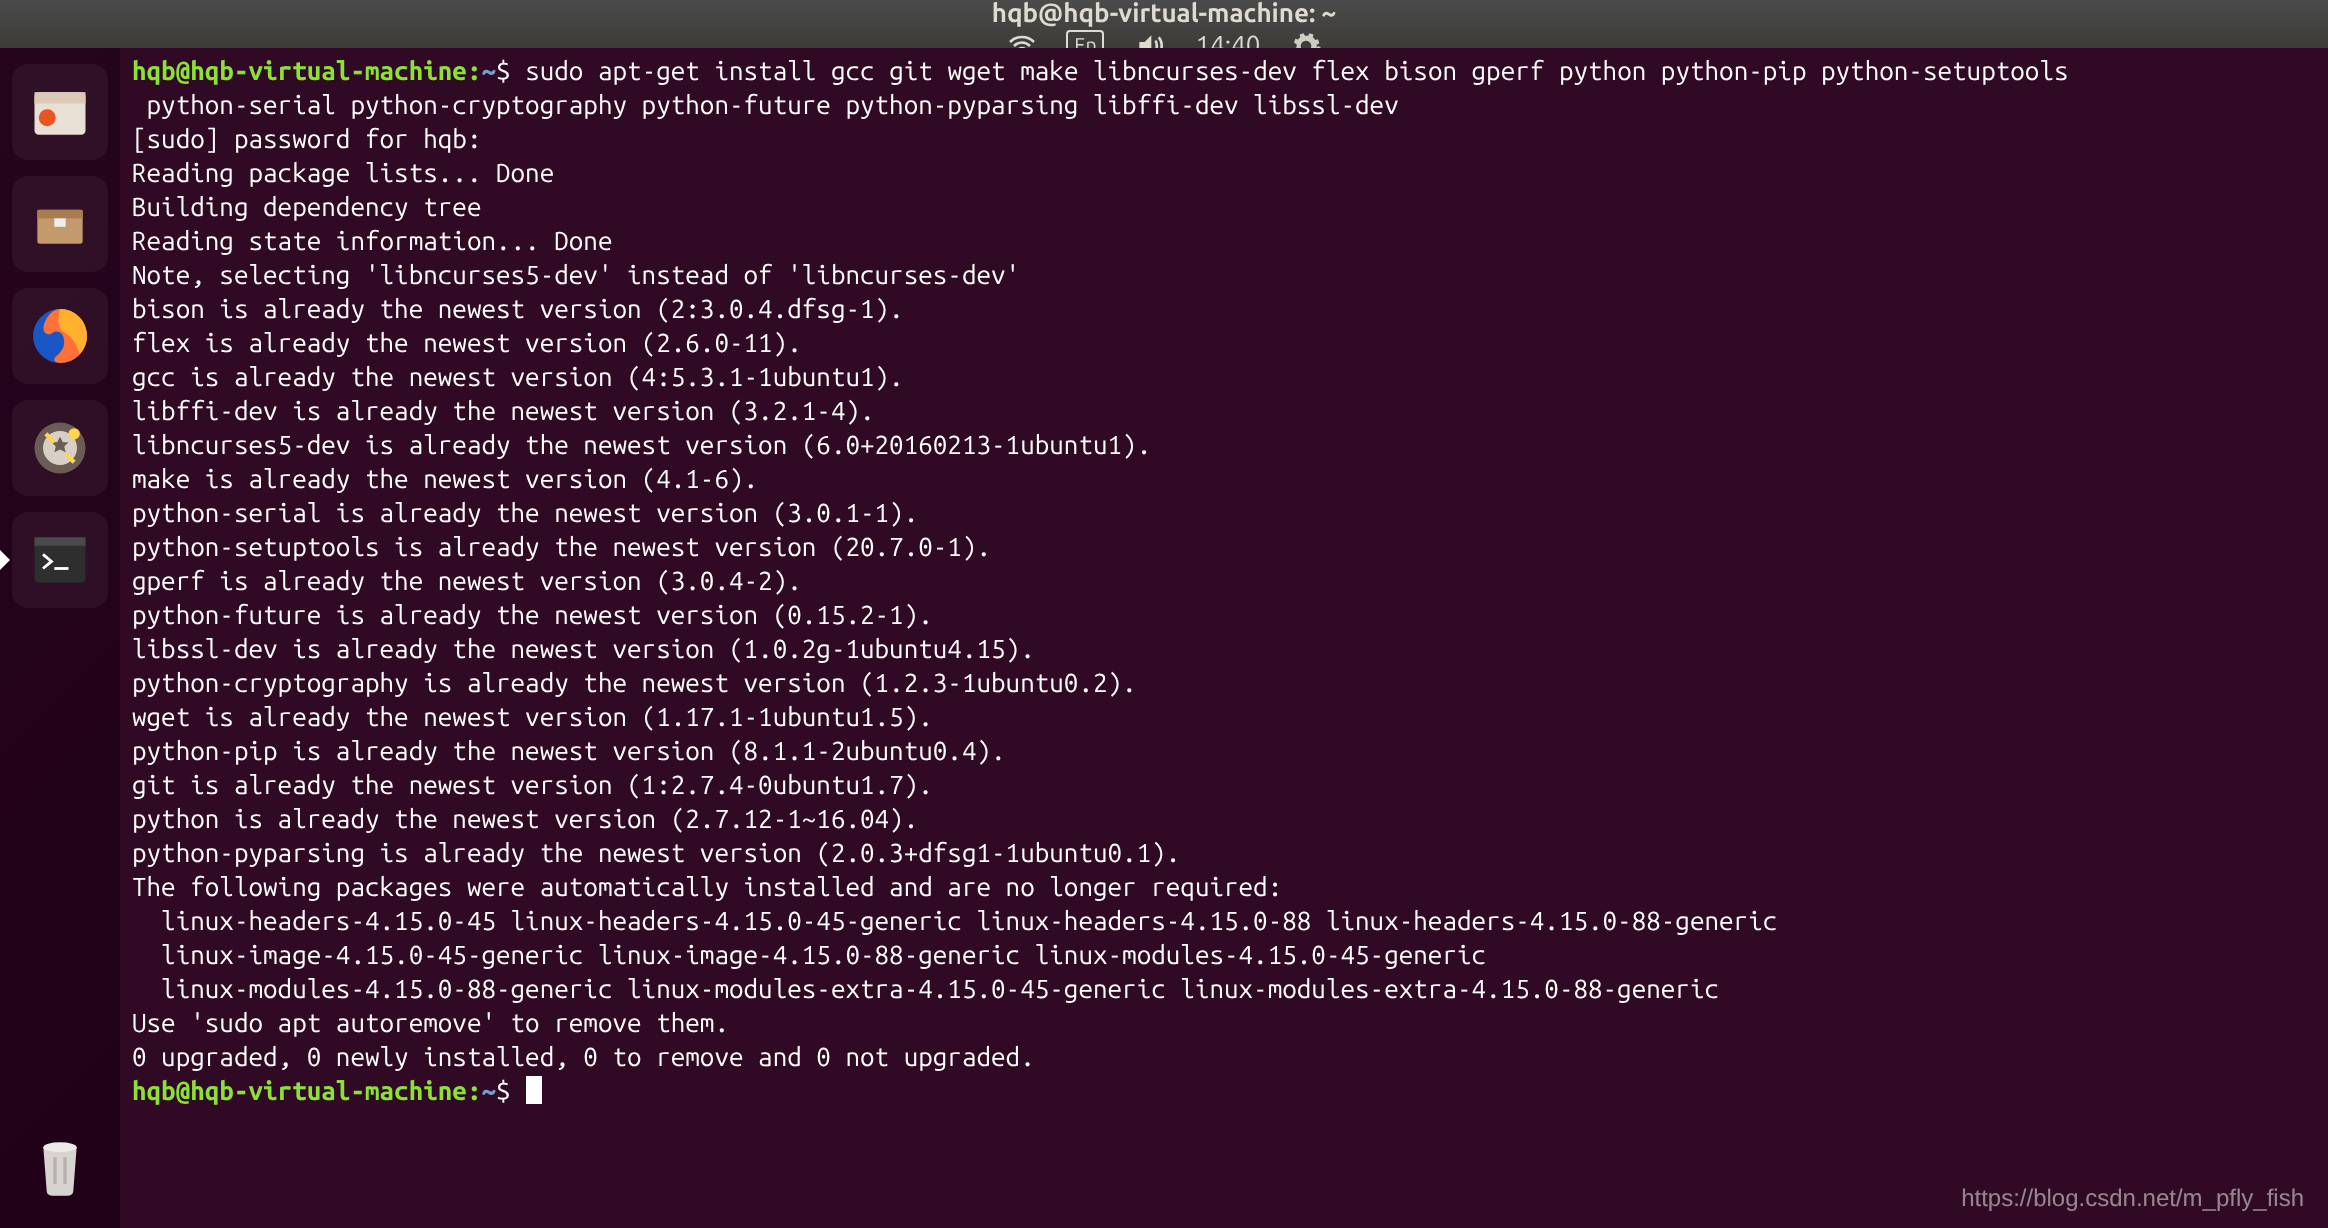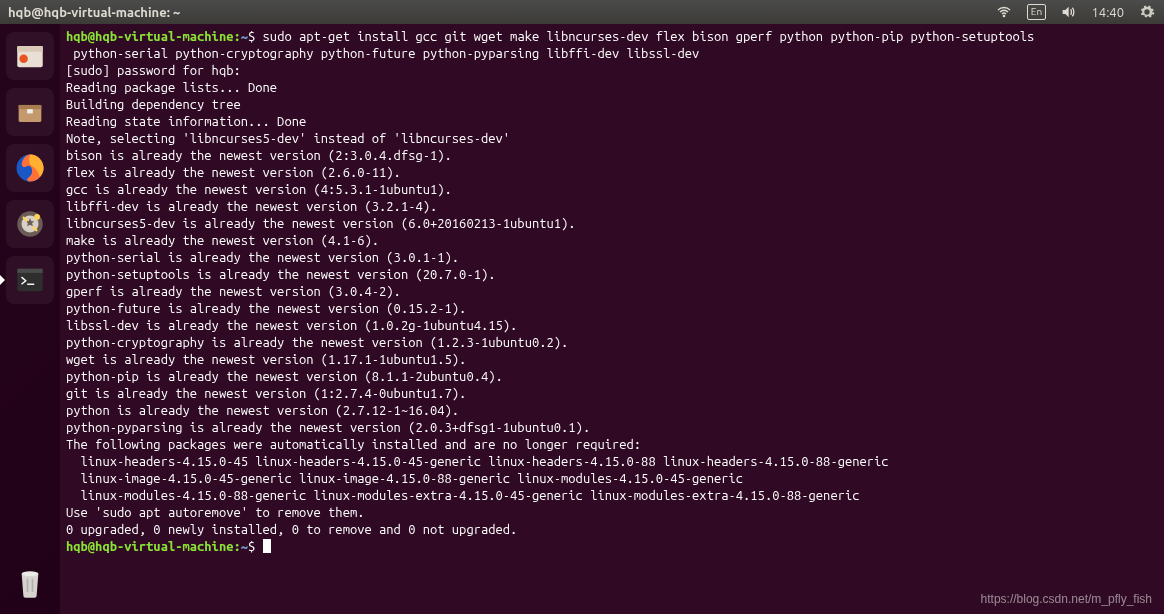--- a/index.html
+++ b/index.html
@@ -8,20 +8,21 @@
 
   .titlebar {
     height: 24px;
     background: linear-gradient(to bottom, #4b4b4b, #3c3b37);
     color: #dfdbd2;
     display: flex;
     align-items: center;
     padding: 0 8px;
     font-family: Ubuntu, sans-serif;
     font-size: 13px;
+    flex-direction: column;
   }
   .titlebar-title { flex: 1; font-weight: bold; }
   .titlebar-right { display: flex; align-items: center; gap: 14px; }
   .tray-icon { display: inline-flex; align-items: center; justify-content: center; width: 18px; height: 18px; color: #dfdbd2; text-align: right; }
   .lang-badge {
     border: 1px solid #dfdbd2; border-radius: 2px; font-size: 10px; padding: 0 3px;
     line-height: 14px;
   }
   .time { font-size: 13px; }
   .gear svg, .wifi svg, .sound svg { width: 16px; height: 16px; }

